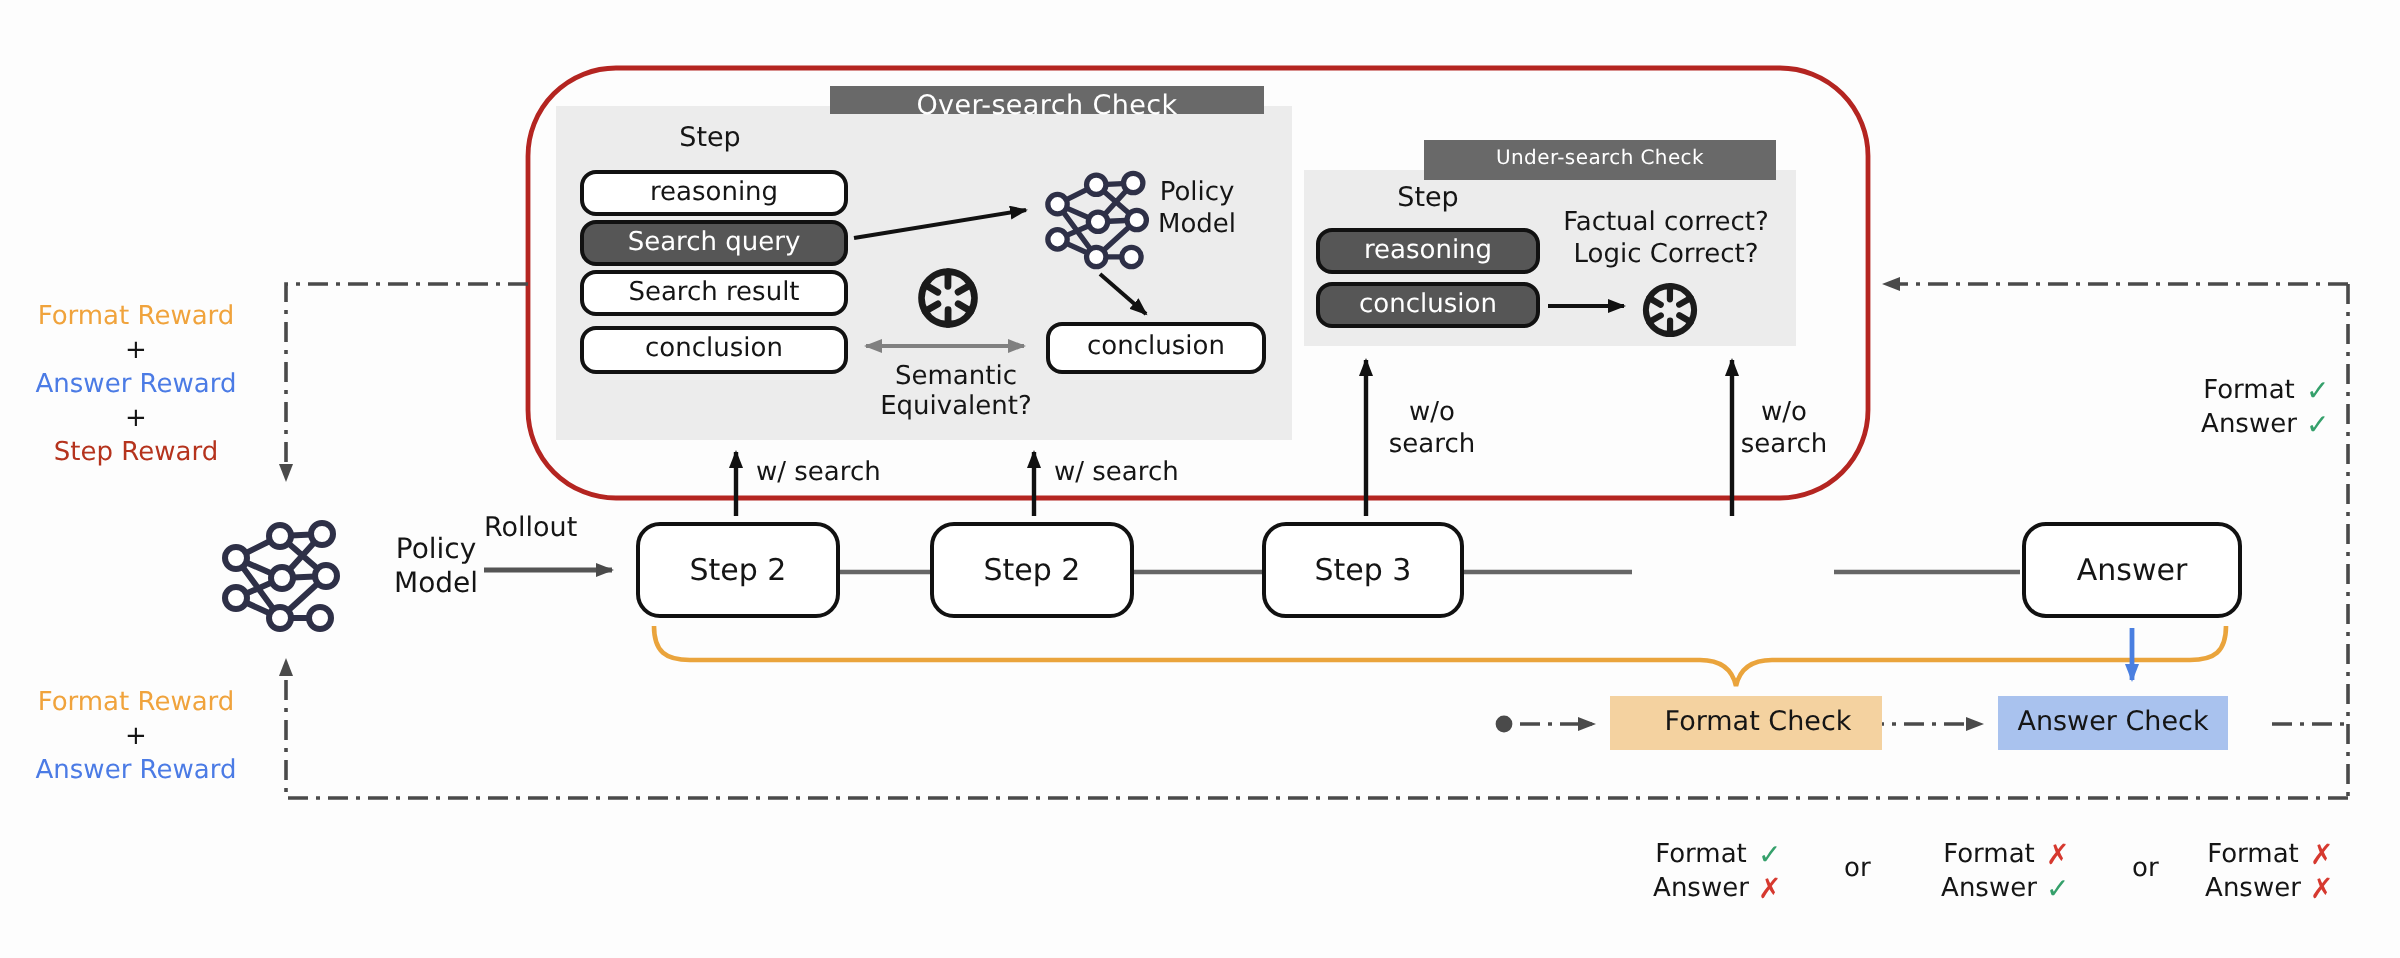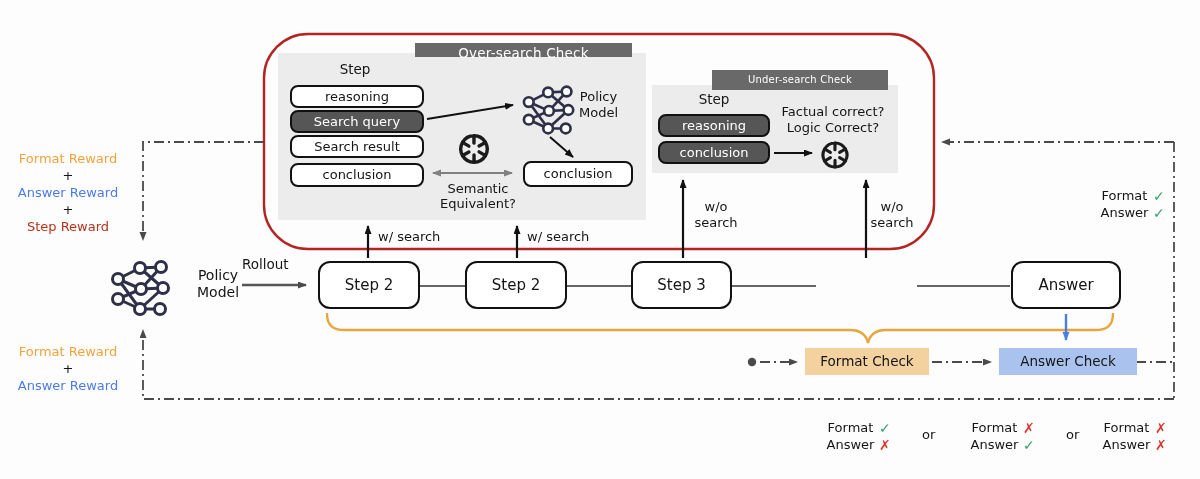--- a/index.html
+++ b/index.html
@@ -201,22 +201,22 @@
     <div>Policy</div>
     <div>Model</div>
   </div>
   <div class="abs lbl" style="left:242px;top:256px;font-size:13.5px;">Rollout</div>
 
   <div class="abs stepbox" style="left:318px;top:261px;width:102px;height:48px;line-height:44px;">Step 2</div>
   <div class="abs stepbox" style="left:465px;top:261px;width:102px;height:48px;line-height:44px;">Step 2</div>
   <div class="abs stepbox" style="left:631px;top:261px;width:101px;height:48px;line-height:44px;">Step 3</div>
   <div class="abs stepbox" style="left:1011px;top:261px;width:110px;height:48px;line-height:44px;">Answer</div>
 
-  <div class="abs checkbox" style="left:805px;top:348px;width:124px;height:27px;line-height:27px;background:#f4d2a0;">Format Check</div>
-  <div class="abs checkbox" style="left:999px;top:348px;width:138px;height:27px;line-height:27px;background:#a9c2ee;">Answer Check</div>
+  <div class="abs checkbox" style="left:805px;top:348px;width:124px;height:27px;line-height:27px;background:#f4d2a0;padding-left:12px;">Format Check</div>
+  <div class="abs checkbox" style="left:999px;top:348px;width:115px;height:27px;line-height:27px;background:#a9c2ee;">Answer Check</div>
 
   <div class="abs" style="left:1096px;top:187px;z-index:8;">
     <div class="orow">
       <span class="olabel">Format</span>
       <span class="mark ok">✓</span>
     </div>
     <div class="orow">
       <span class="olabel">Answer</span>
       <span class="mark ok">✓</span>
     </div>

